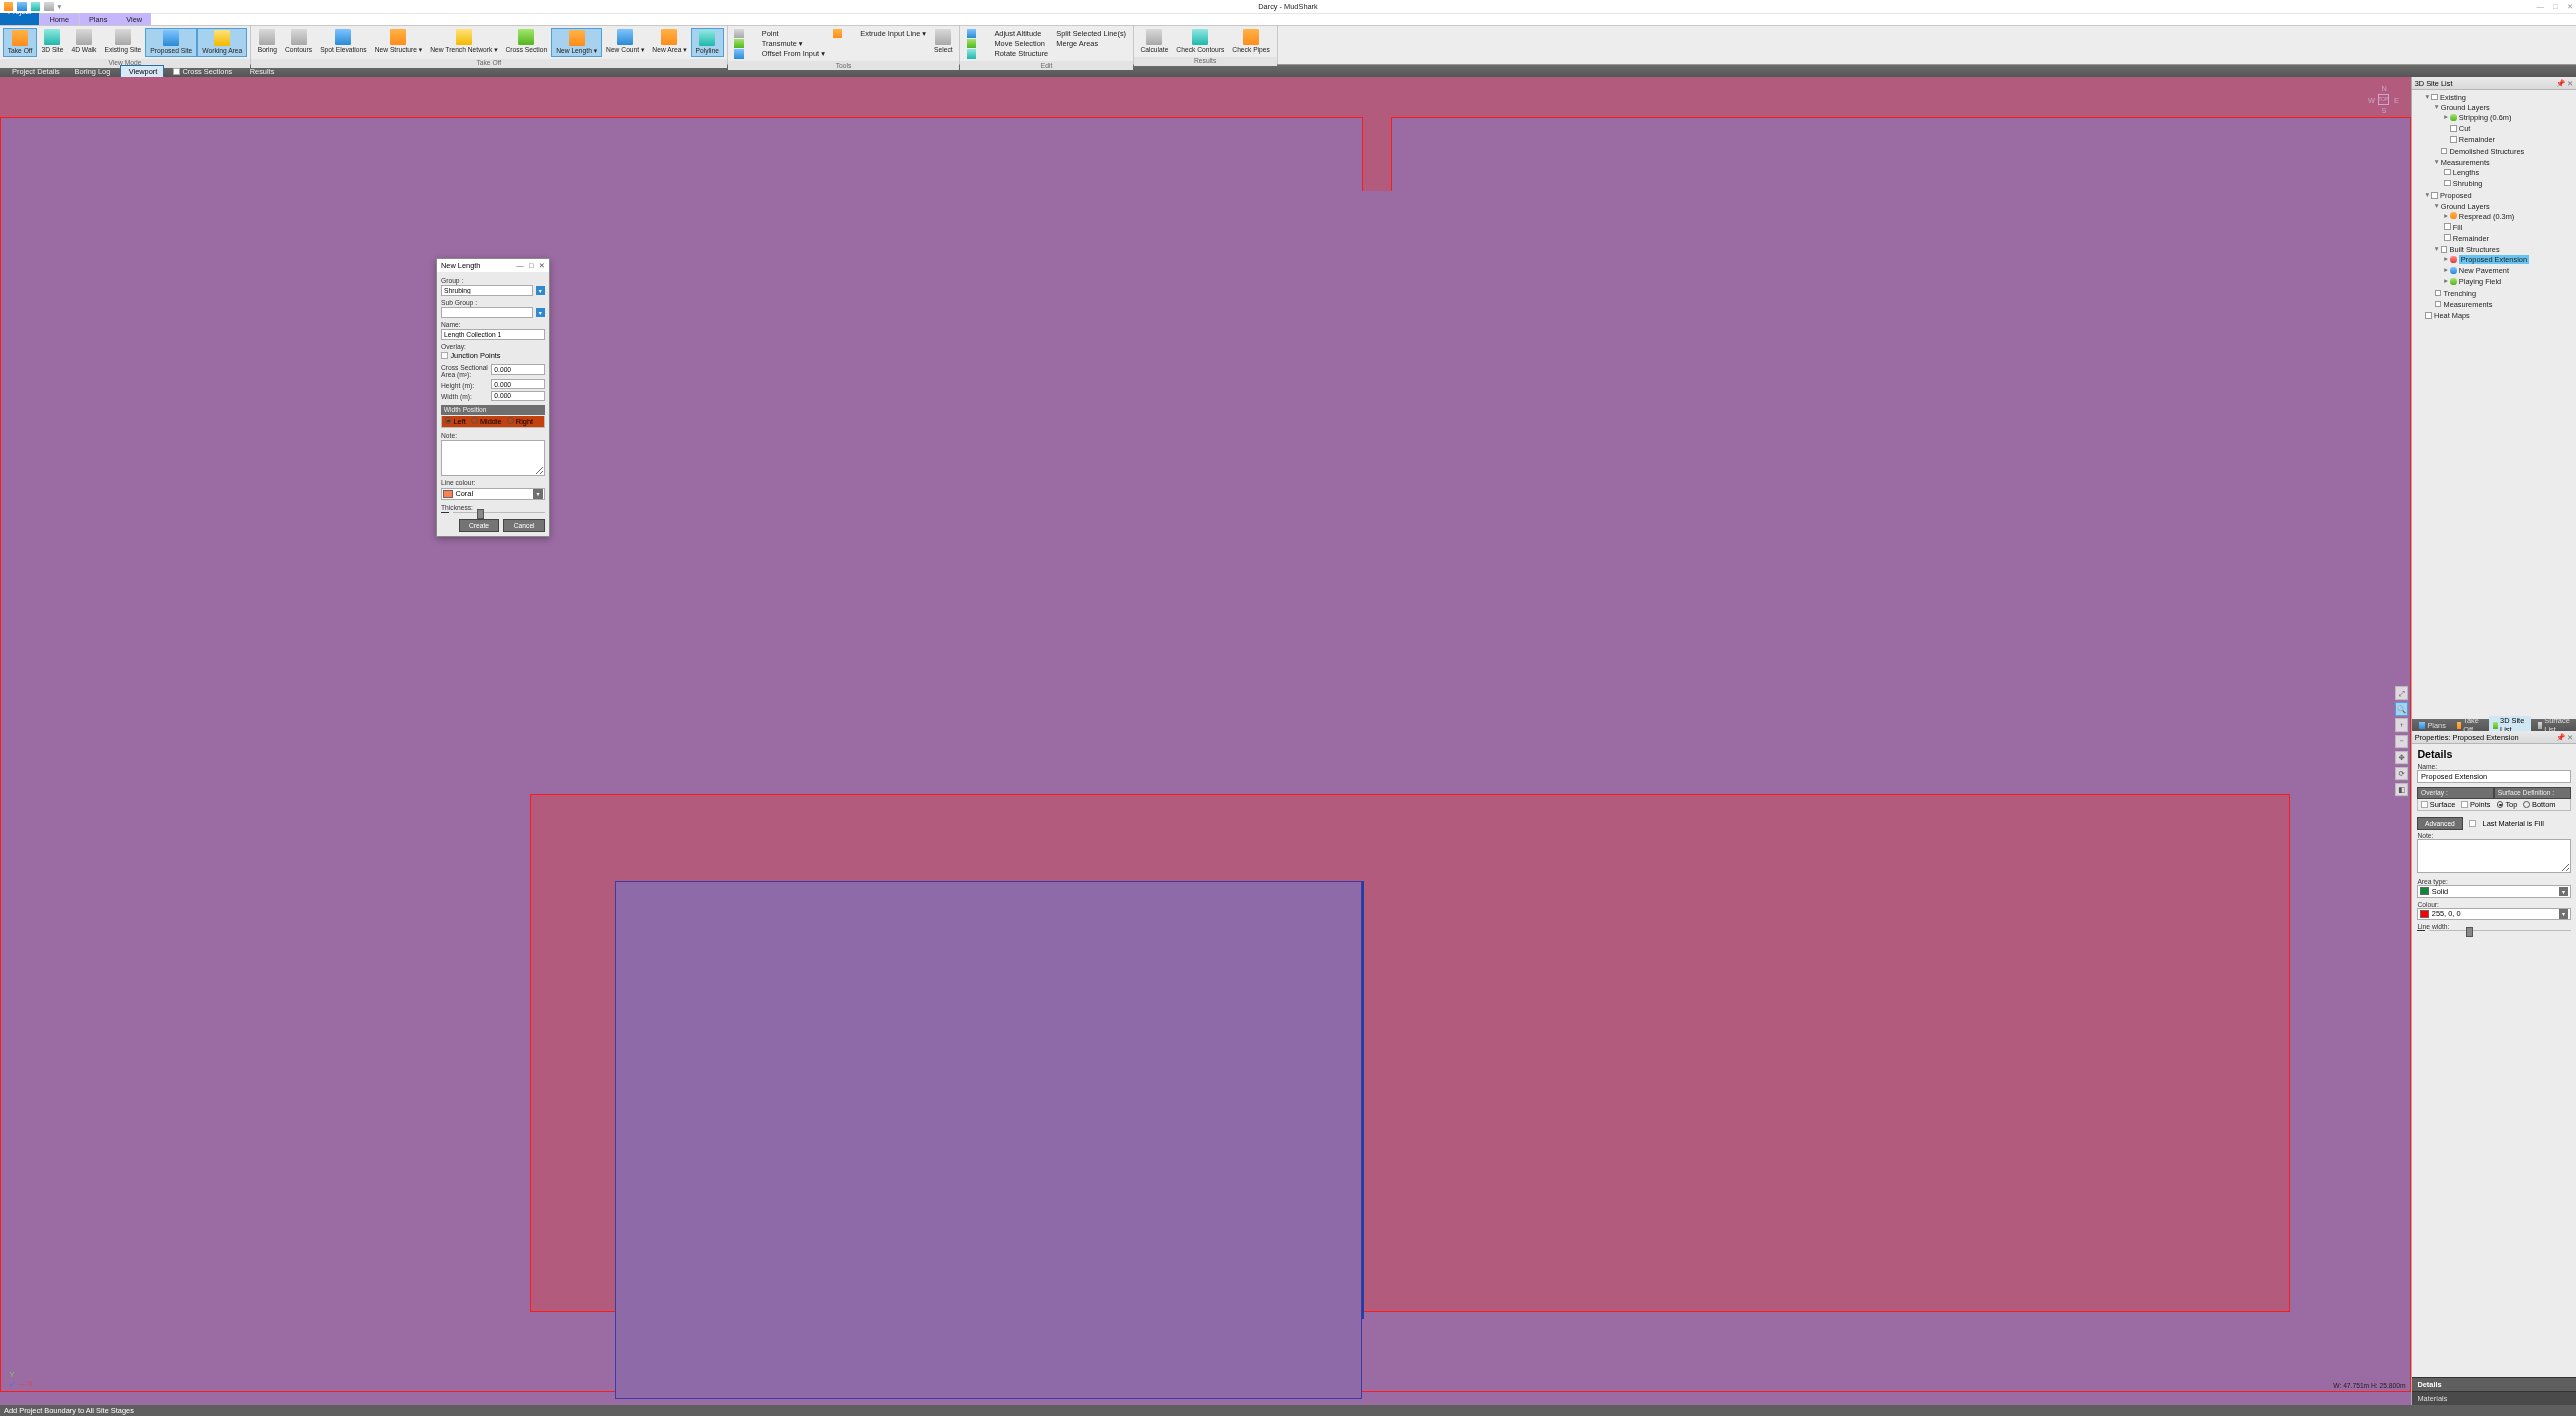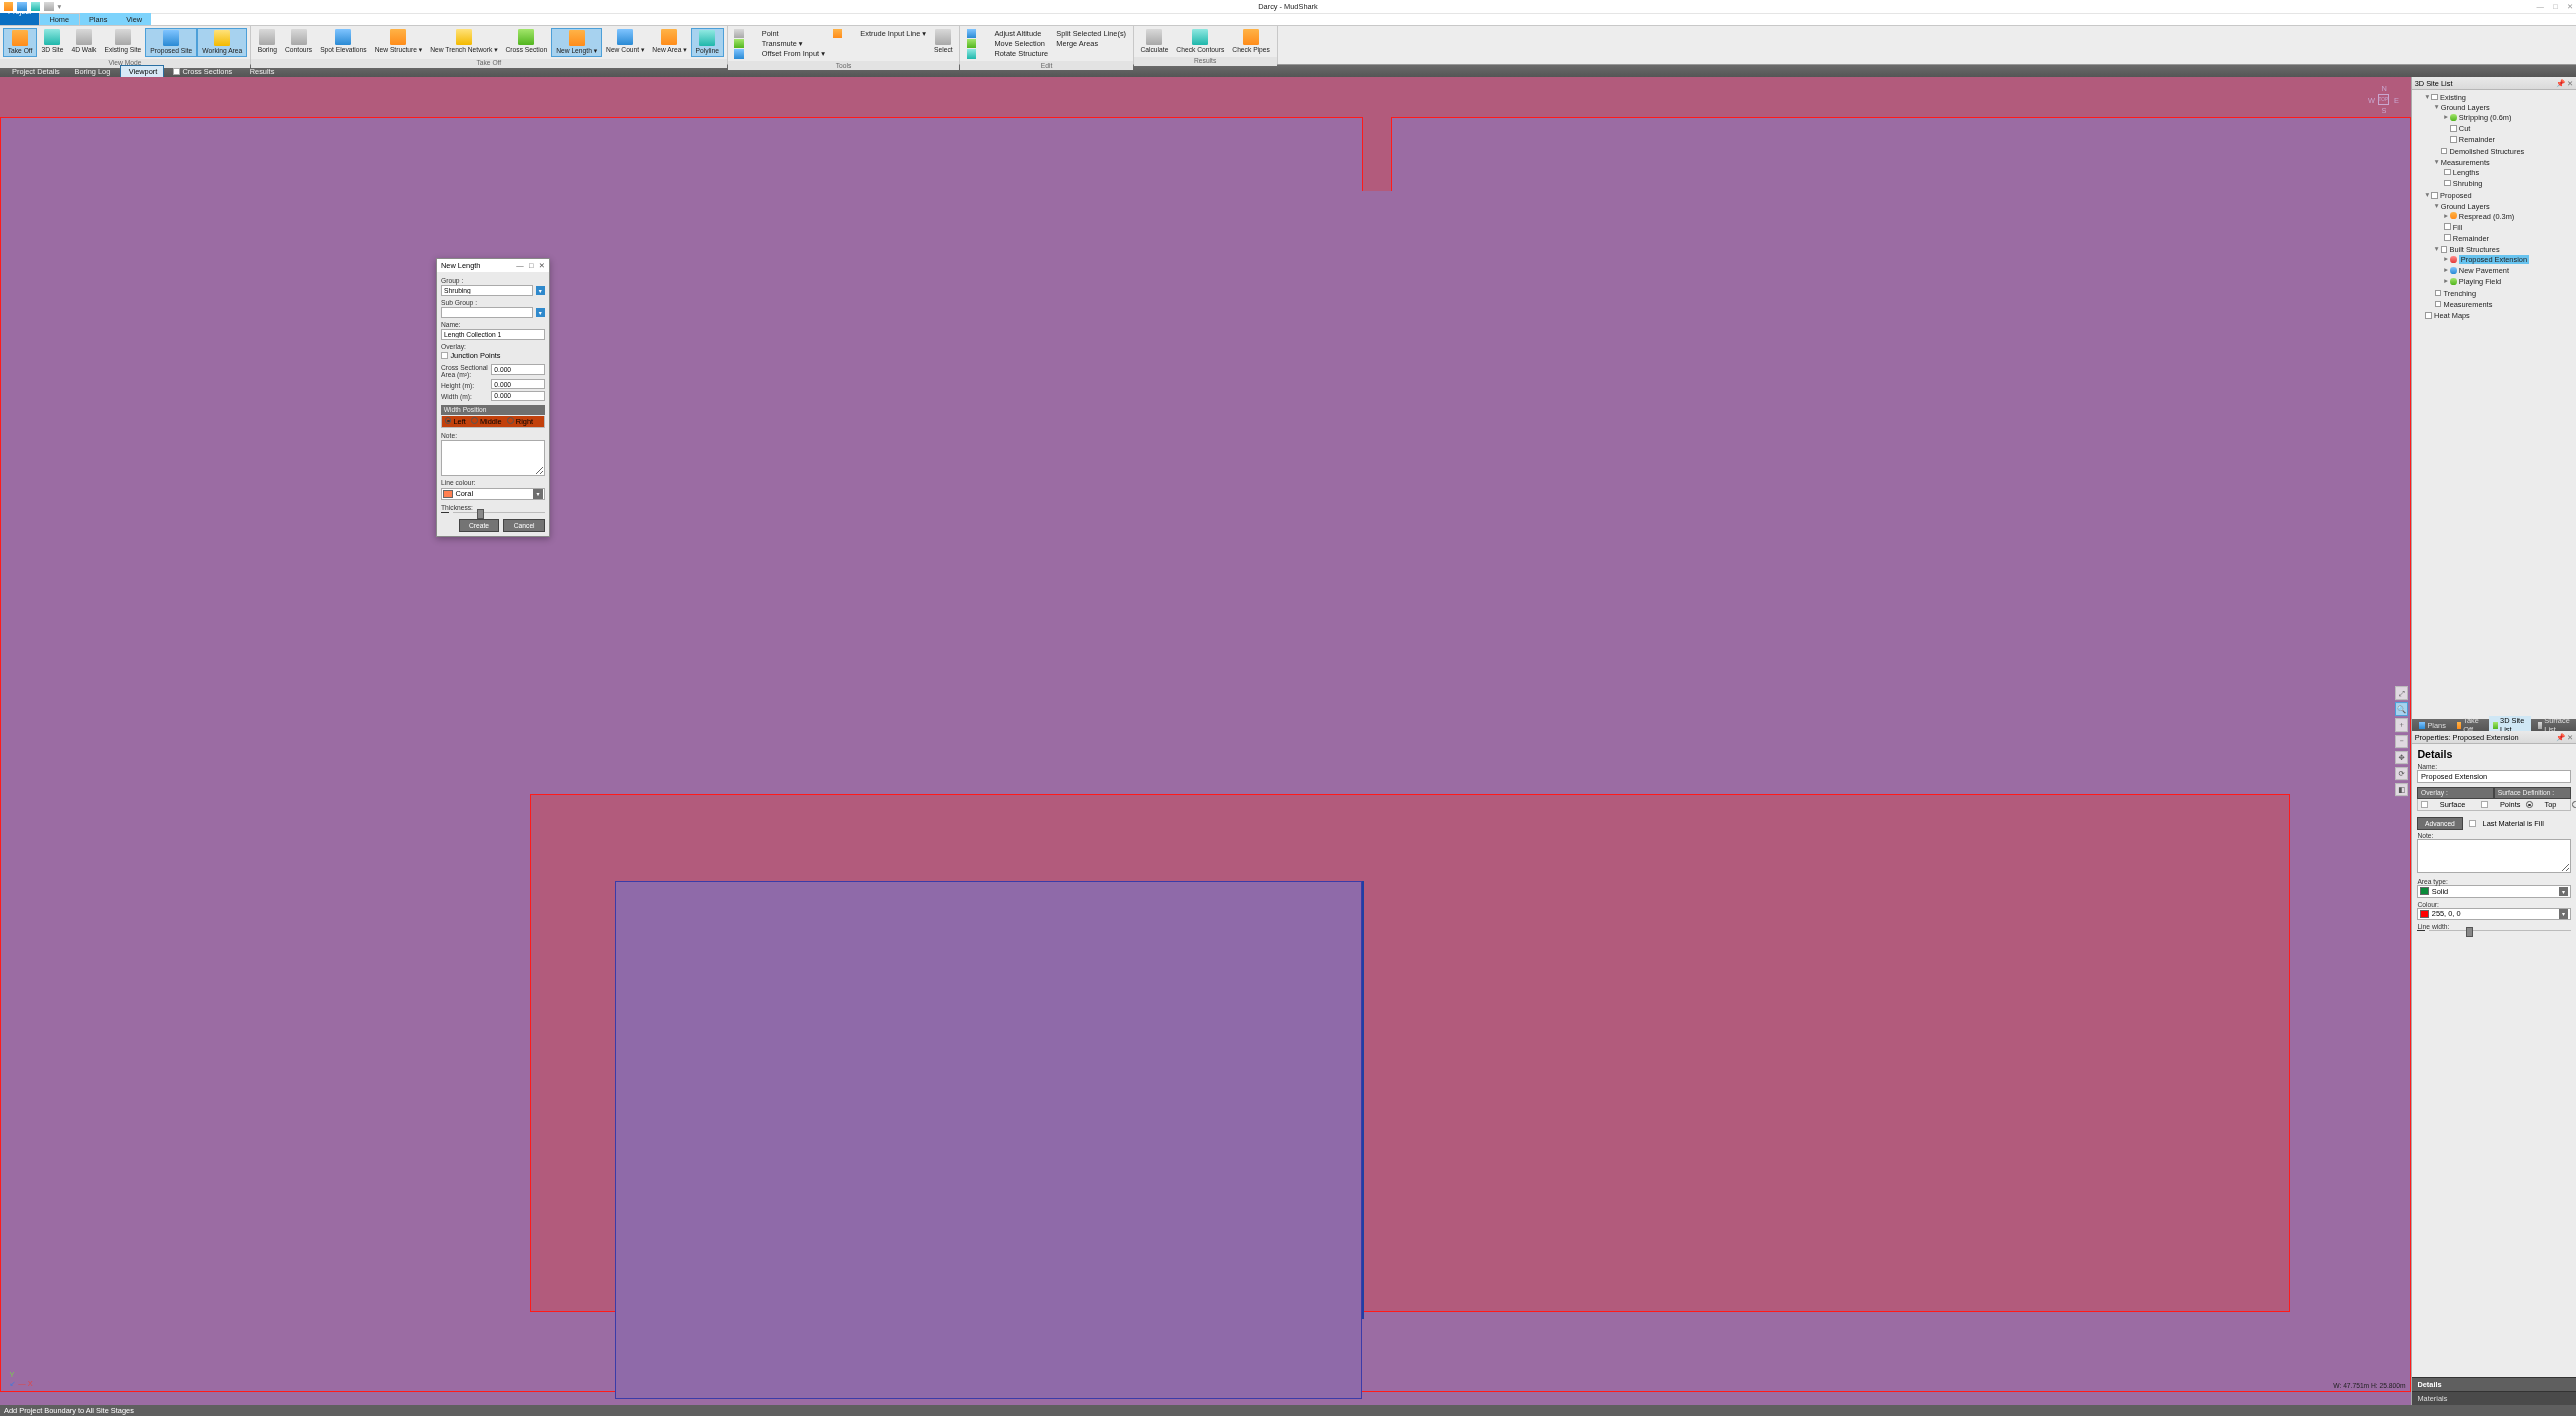--- a/index.html
+++ b/index.html
@@ -8,21 +8,21 @@
 
 .titlebar { height: 13.4px; background: #fff; display: flex; align-items: center; position: relative; }
 .titlebar .qat { display: flex; gap: 4px; padding-left: 4px; align-items: center; }
 .titlebar .qat-icon { width: 9.4px; height: 9.4px; display:inline-block; }
 .titlebar .title { position: absolute; left: 50%; transform: translateX(-50%); color: #222; }
 .titlebar .win-controls { position: absolute; right: 2.7px; display: flex; gap: 9.4px; color: #999; }
 
 
 .menutabs { height: 12px; background: #fff; display: flex; align-items:flex-end; border-top: 0.7px solid #e5e5e5; }
 .ptab { padding: 9px 8px; color: #fff; background: #0a6fc2; font-size: 7.4px; }
-.mtab { padding: 1.3px 9.4px; color: #222; background: #7dd3fc; border-top:0.7px solid transparent; }
+.mtab { padding: 1.3px 9.4px; color: #222; background: #c4b5fd; border-top:0.7px solid transparent; }
 .mtab.active { border: 0.7px solid #c8c8c8; border-bottom: none; font-weight: 500;}
 
 
 .ribbon { background: #ededed; border-top:0.7px solid #c8c8c8; border-bottom:0.7px solid #999; display:flex; }
 .rgroup { border-right:0.7px solid #c8c8c8; display:flex; flex-direction:column; }
 .rgroup-body { display:flex; align-items:flex-start; padding: 1.3px 2.7px; }
 .rgroup-label { text-align:center; color:#666; font-size:6.7px; padding: 0.7px 0 1.3px; background:#e3e3e3;}
 .rbtn { display:flex; flex-direction:column; align-items:center; justify-content:flex-start; padding: 1.3px 4px; min-width: 23px; cursor:pointer; text-align:center; line-height:1.15; }
 .rbtn .ico { width: 16px; height:16px; margin-bottom:1.3px; display:inline-block; border-radius:1.3px;}
 .rbtn.sel { background:#a7d2ef; border:0.7px solid #4c9fd8; }
@@ -69,21 +69,21 @@
 .tabstrip .t.active { background:#cfe7f5; color:#000;}
 .tabstrip .tico { width:6.7px; height:6.7px; display:inline-block;}
 
 .props { flex:0 0 auto; background:#ececec; padding:2.7px 5.4px 4px; overflow:auto;}
 .props h3 { font-size:10.7px; font-weight:600; margin:1.3px 0 2.7px;}
 .flabel { color:#333; font-size:6.7px; margin-top:2.7px;}
 .finput { width:100%; border:0.7px solid #aaa; background:#fff; padding:1.3px 2.7px; font-size:7.4px;}
 .segbar { display:flex; margin-top:4px;}
 .segcolhd { flex:1; background:#6f6f6f; color:#eee; font-size:6.7px; padding:1.3px 2.7px; border:0.7px solid #444;}
 .segrow { display:flex; border:0.7px solid #bbb; border-top:none; background:#ececec;}
-.segc { flex:1; display:flex; align-items:center; gap:12px; padding:1.3px 2.7px; font-size:6.7px;}
+.segc { flex:1; display:flex; align-items:center; gap:2px; padding:1.3px 2.7px; font-size:6.7px;}
 .radio { width:6.7px; height:6.7px; border-radius:50%; border:0.7px solid #555; display:inline-block;}
 .radio.on::after{content:""; display:block; width:2.7px; height:2.7px; background:#333; border-radius:50%; margin:1.3px;}
 .btn { background:#6f6f6f; color:#fff; padding:2px 6.7px; border:0.7px solid #444; cursor:pointer; font-size:6.7px;}
 .swatch { width:9.4px; height:8px; display:inline-block; border:0.7px solid #666; vertical-align:middle; margin-right:2.7px;}
 .ddl { display:flex; align-items:center; border:0.7px solid #aaa; background:#fff; padding:0.7px 1.3px;}
 .ddl .car { margin-left:auto; width:9.4px; height:9.4px; background:#6f6f6f; color:#fff; display:flex; align-items:center; justify-content:center; font-size:6px;}
 
 .right-bottom-tabs { background:#4a4a4a; }
 .right-bottom-tabs div { padding:2px 5.4px; color:#ddd; font-size:7.4px; border-top:0.7px solid #333; cursor:pointer;}
 .right-bottom-tabs div.active { background:#5f5f5f; color:#fff; font-weight:600;}

